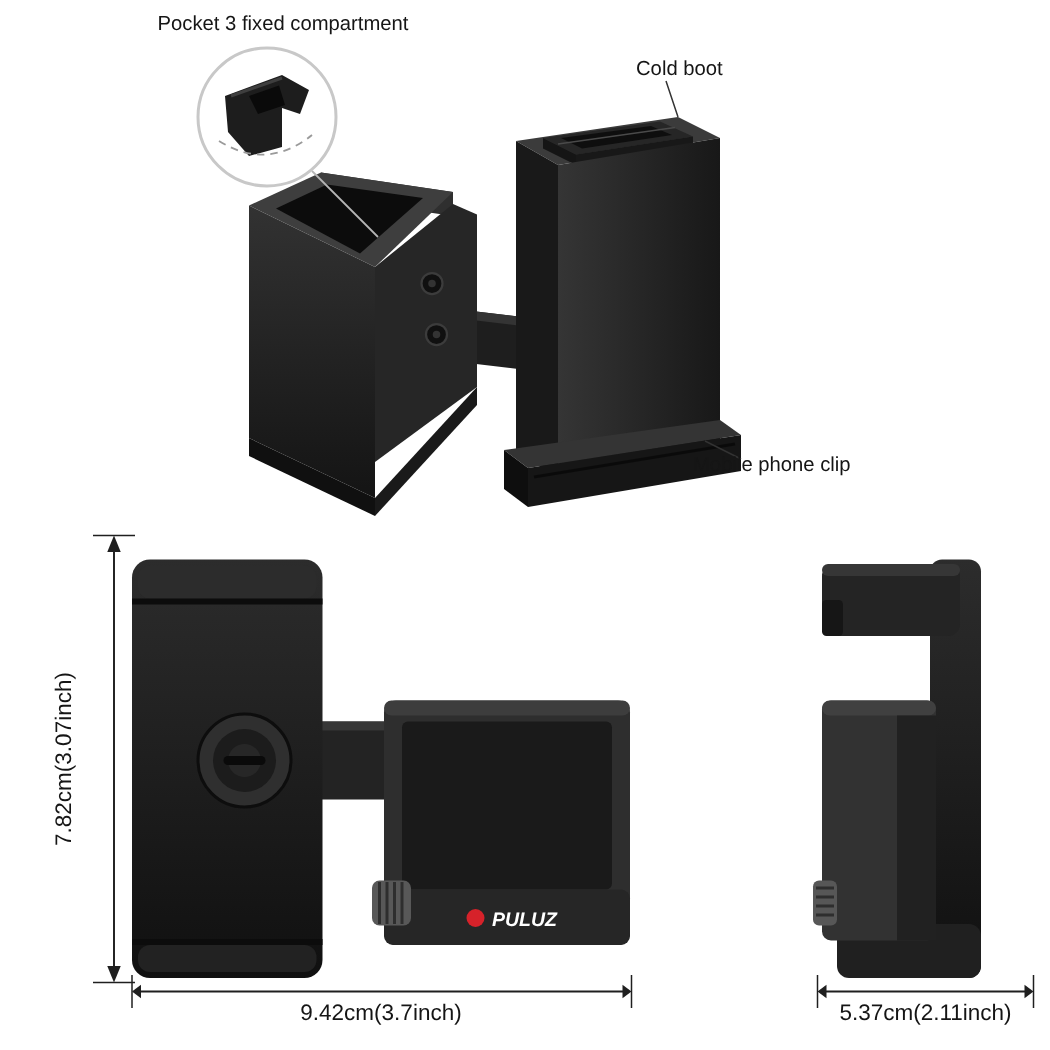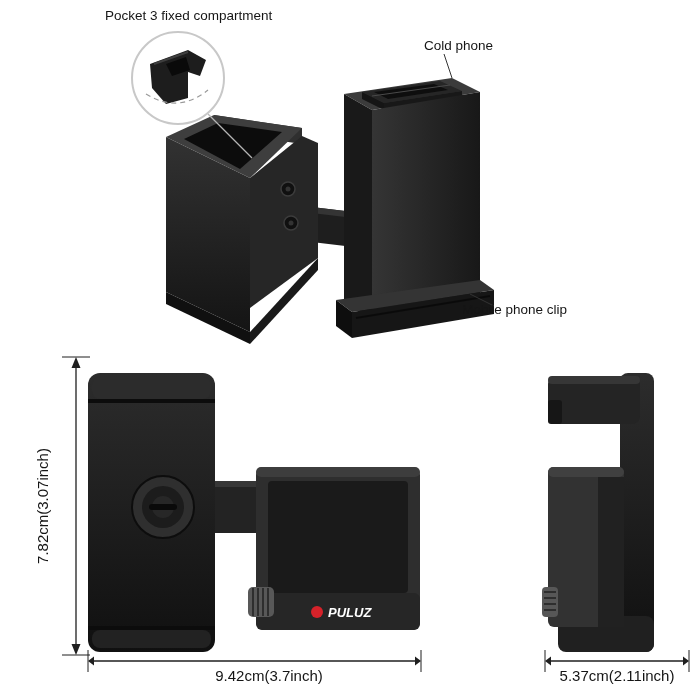--- a/index.html
+++ b/index.html
@@ -166,19 +166,19 @@
         <line x1="549" y1="661" x2="685" y2="661" stroke="#1f1f1f" stroke-width="1.3"></line>
         <polygon points="545,661 551,656.5 551,665.5" fill="#1f1f1f"></polygon>
         <polygon points="689,661 683,656.5 683,665.5" fill="#1f1f1f"></polygon>
         <line x1="545" y1="650" x2="545" y2="672" stroke="#1f1f1f" stroke-width="1"></line>
         <line x1="689" y1="650" x2="689" y2="672" stroke="#1f1f1f" stroke-width="1"></line>
       </g>
     </g>
   </svg>
 
   <div class="ann" style="left:105px;top:8px">Pocket 3 fixed compartment</div>
-  <div class="ann" style="left:424px;top:38px">Cold phone</div>
+  <div class="ann" style="left:424px;top:38px">Cold boot</div>
   <div class="ann" style="left:462px;top:302px">Mobile phone clip</div>
 
   <div class="dim rot">7.82cm(3.07inch)</div>
-  <div class="dim" style="left:169px;top:667px;width:200px">9.42cm(3.7inch)</div>
+  <div class="dim" style="left:154px;top:667px;width:200px">9.42cm(3.7inch)</div>
   <div class="dim" style="left:517px;top:667px;width:200px">5.37cm(2.11inch)</div>
 </div>
 
 </body></html>

